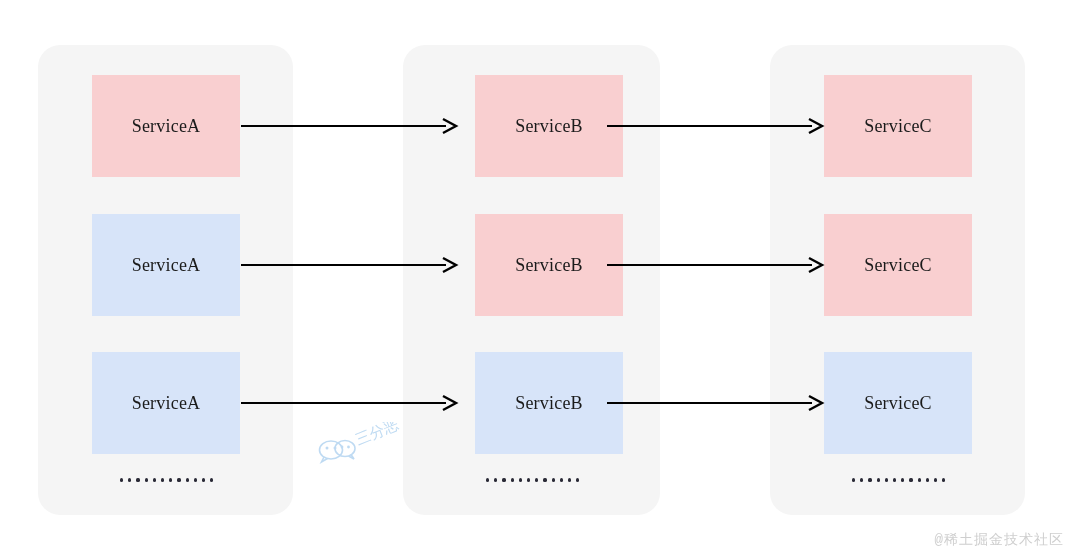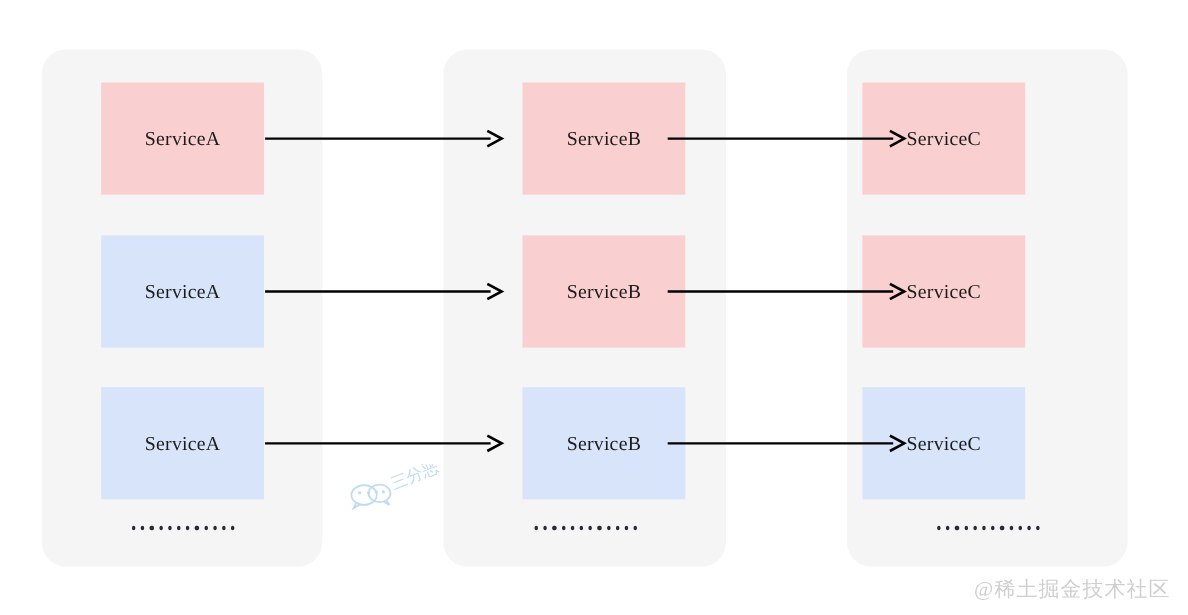--- a/index.html
+++ b/index.html
@@ -46,21 +46,21 @@
     font-family: "Liberation Serif", "DejaVu Serif", serif;
     font-size: 18px;
     color: #1b1b1b;
     letter-spacing: 0.2px;
     white-space: nowrap;
   }
 
   
   .col-0 { left: 92px; }
   .col-1 { left: 475px; }
-  .col-2 { left: 784px; }
+  .col-2 { left: 824px; }
   .row-0 { top: 75px; }
   .row-1 { top: 214px; }
   .row-2 { top: 352px; }
 
   .ellipsis-dots {
     position: absolute;
     display: flex;
     gap: 5px;
     align-items: center;
     height: 10px;
@@ -89,22 +89,22 @@
     left: 312px;
     top: 422px;
     width: 100px;
     height: 44px;
     opacity: 0.95;
   }
   .watermark-brand {
     position: absolute;
     right: 16px;
     bottom: 10px;
-    font-family: Liberation Serif, serif;
-    font-size: 19px;
+    font-family: Liberation Mono, monospace;
+    font-size: 14px;
     color: #cfcfcf;
     letter-spacing: 1px;
     white-space: nowrap;
   }
 </style>
 </head>
 <body>
 
 <div id="canvas">
 

